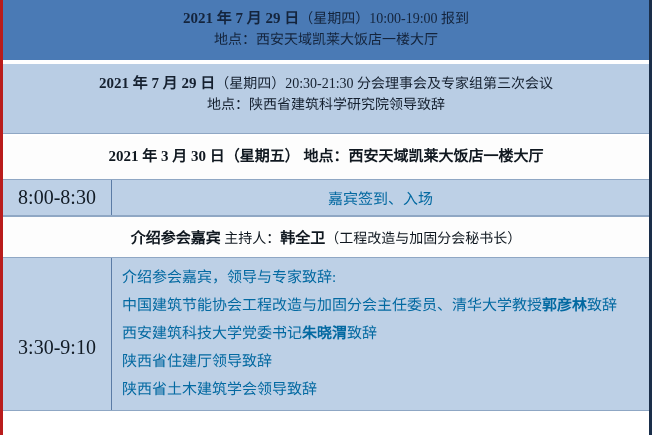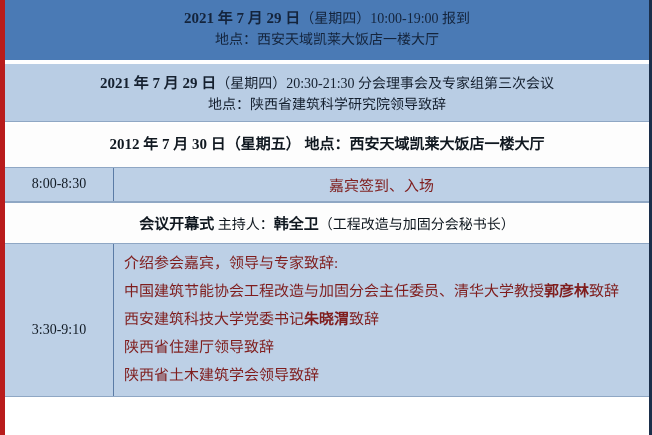--- a/index.html
+++ b/index.html
@@ -12,21 +12,21 @@
     font-family: "Liberation Serif", "DejaVu Serif", serif;
   }
   #agenda-table {
     width: 652px;
     height: 435px;
     box-sizing: border-box;
     position: relative;
     overflow: hidden;
     background: #ffffff;
     border-right: 3px solid #1a2e4a;
-    border-left: 5px solid #b91c1c;
+    border-left: 3px solid #b91c1c;
   }
   .row {
     box-sizing: border-box;
     width: 100%;
     display: flex;
     position: relative;
   }
   
   .banner {
     display: block;
@@ -35,21 +35,21 @@
   }
   .banner-dark {
     background: #4a7ab5;
     color: #14243c;
     padding: 8px 0 10px 0;
     border-bottom: 3px solid #ffffff;
   }
   .banner-light {
     background: #b9cde4;
     color: #15202f;
-    padding: 9px 0 6px 0;
+    padding: 9px 0 18px 0;
     border-top: 1px solid #ffffff;
     border-bottom: 1px solid #8fa7c4;
   }
   .banner-white {
     background: #fdfdfd;
     color: #101820;
     padding: 10px 0 11px 0;
     border-top: 2px solid #ffffff;
     border-bottom: 1px solid #8fa7c4;
   }
@@ -74,33 +74,33 @@
     background: #bdd0e6;
     border-bottom: 1px solid #8fa7c4;
   }
   .cell-time {
     width: 109px;
     min-width: 109px;
     box-sizing: border-box;
     display: flex;
     align-items: center;
     justify-content: center;
-    font-size: 14px;
+    font-size: 20px;
     color: #111a24;
     border-right: 1px solid #5b7ba5;
     padding: 6px 2px;
   }
   .cell-content {
     flex: 1;
     box-sizing: border-box;
     display: flex;
     align-items: center;
     justify-content: center;
     font-size: 15px;
-    color: #7f1d1d;
+    color: #0369a1;
     padding: 6px 8px;
   }
   .cell-content.left {
     justify-content: flex-start;
     padding-left: 10px;
     flex-direction: column;
     align-items: flex-start;
   }
   .cell-content.center-wide {
     justify-content: center;
@@ -144,31 +144,31 @@
     <span class="banner-line"><span class="b-strong">2021 年 7 月 29 日</span><span class="b-norm sz-sm">（星期四）10:00-19:00 报到</span></span>
     <span class="banner-line sz-sm">地点：西安天域凯莱大饭店一楼大厅</span>
   </div>
 
   <div class="banner banner-light">
     <span class="banner-line"><span class="b-strong">2021 年 7 月 29 日</span><span class="b-norm sz-sm">（星期四）20:30-21:30      分会理事会及专家组第三次会议</span></span>
     <span class="banner-line sz-sm">地点：陕西省建筑科学研究院领导致辞</span>
   </div>
 
   <div class="banner banner-white">
-    <span class="banner-line"><span class="b-strong">2012 年 7 月 30 日（星期五）</span><span class="b-strong">       地点：西安天域凯莱大饭店一楼大厅</span></span>
+    <span class="banner-line"><span class="b-strong">2021 年 3 月 30 日（星期五）</span><span class="b-strong">       地点：西安天域凯莱大饭店一楼大厅</span></span>
   </div>
 
   <div class="row data-row">
     <div class="cell-time">8:00-8:30</div>
     <div class="cell-content center-wide">嘉宾签到、入场</div>
   </div>
 
   <div class="row row-open">
     <div class="open-cell">
-      <span class="b-strong">会议开幕式</span><span class="b-norm sz-sm">   主持人：</span><span class="b-strong">韩全卫</span><span class="b-norm sz-sm">（工程改造与加固分会秘书长）</span>
+      <span class="b-strong">介绍参会嘉宾</span><span class="b-norm sz-sm">   主持人：</span><span class="b-strong">韩全卫</span><span class="b-norm sz-sm">（工程改造与加固分会秘书长）</span>
     </div>
   </div>
 
   <div class="row data-row big-row">
     <div class="cell-time">3:30-9:10</div>
     <div class="cell-content left">
       <span class="bullet-line"><span>介绍参会嘉宾，领导与专家致辞:</span></span>
       <span class="bullet-line"><span>中国建筑节能协会工程改造与加固分会主任委员、清华大学教授</span><span class="b-strong">郭彦林</span><span>致辞</span></span>
       <span class="bullet-line"><span>西安建筑科技大学党委书记</span><span class="b-strong">朱晓渭</span><span>致辞</span></span>
       <span class="bullet-line"><span>陕西省住建厅领导致辞</span></span>

